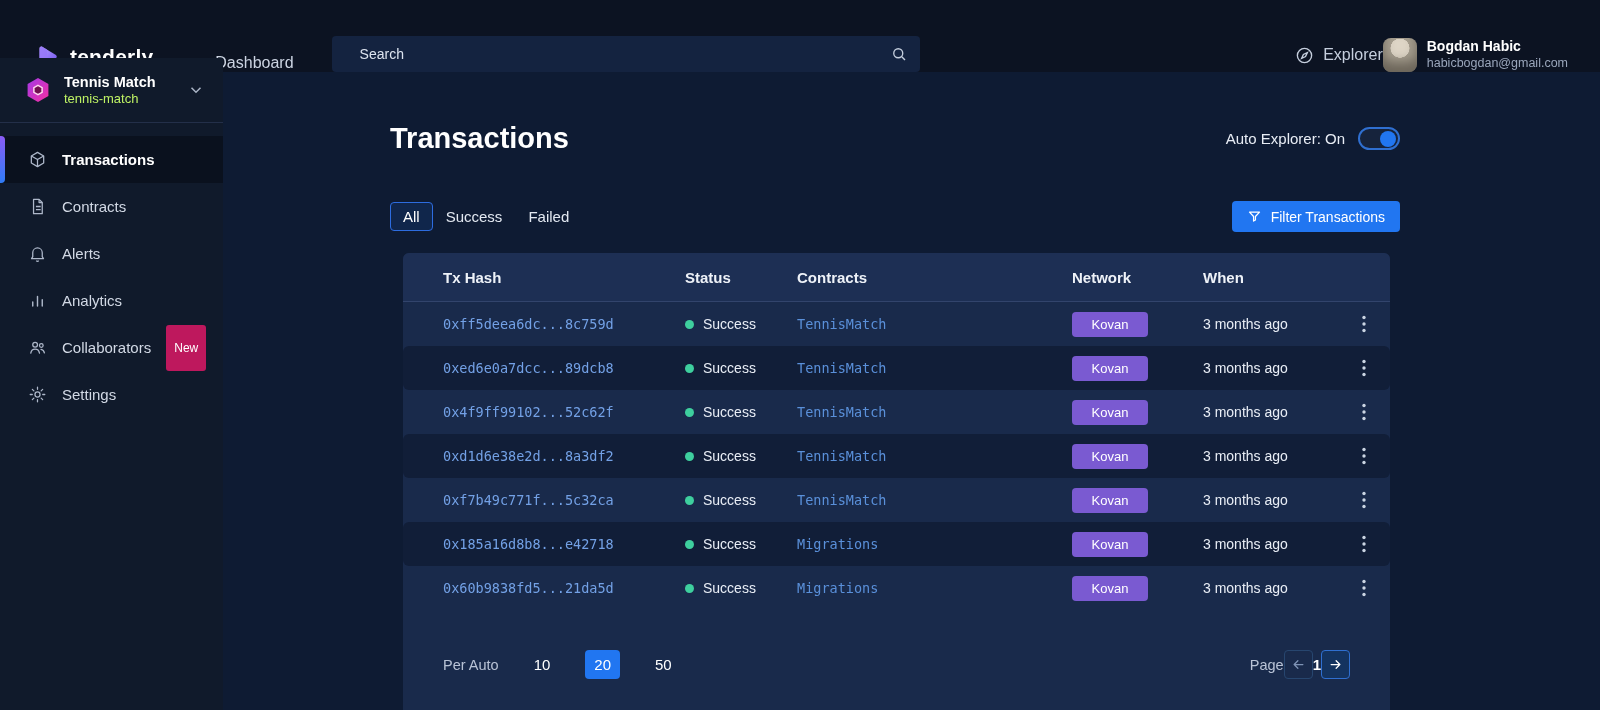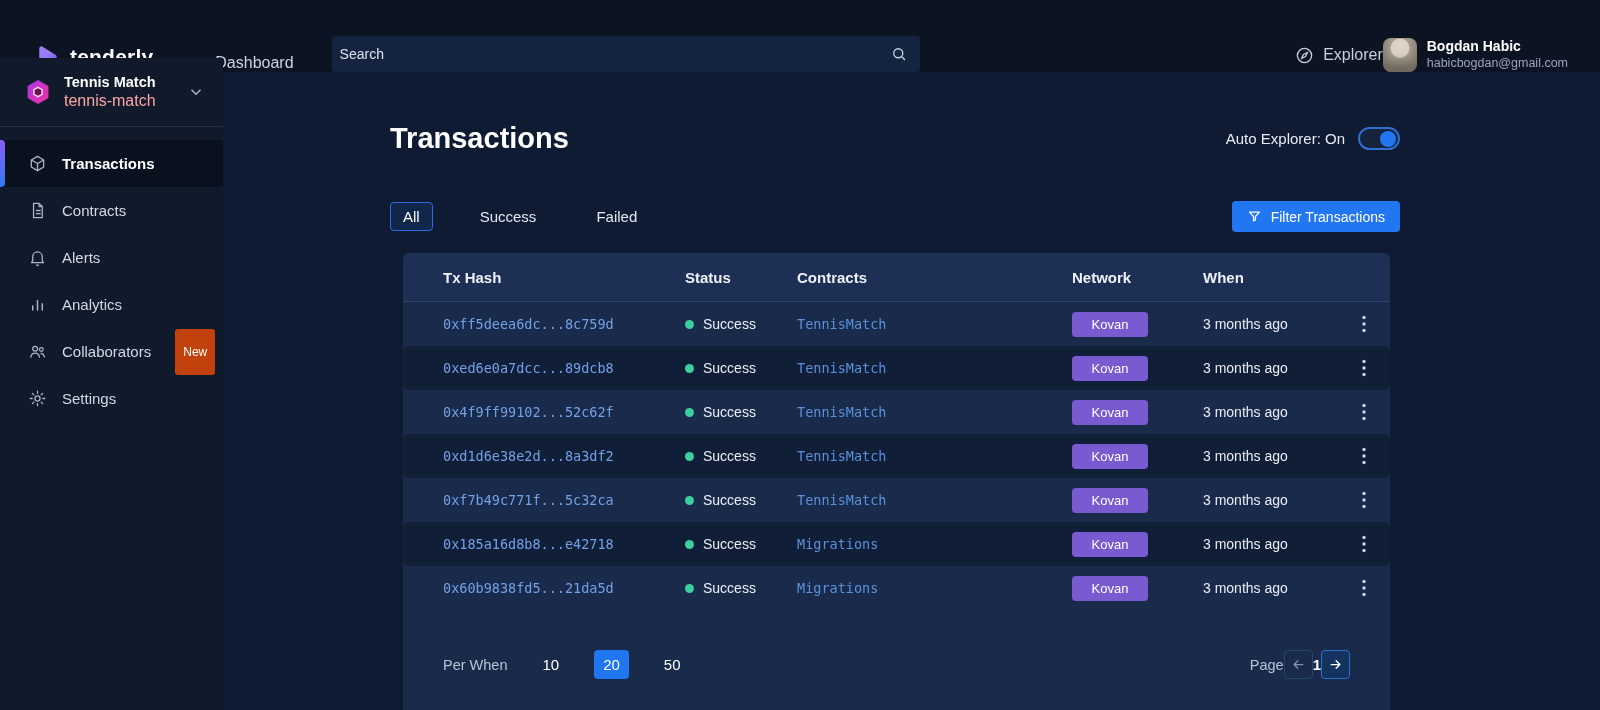--- a/index.html
+++ b/index.html
@@ -6,63 +6,63 @@
   html,body { width:1600px; height:710px; overflow:hidden; }
   body { font-family:"Liberation Sans", sans-serif; background:#0e1b33; color:#e8edf5; }
 
   
   .topbar { height:72px; background:#0c1322; display:flex; align-items:flex-end; padding:0 32px; }
   .logo { display:flex; align-items:center; gap:8px; }
   .logo-text { font-size:21px; font-weight:700; color:#fff; letter-spacing:.2px; }
   .nav-link { margin-left:62px; font-size:16px; color:#ccd4e2; cursor:pointer; }
   .searchbox { margin-left:38px; position:relative; width:588px; height:36px; }
   .searchbox input { width:100%; height:100%; background:#142340; border:none; border-radius:4px;
-    padding:0 42px 0 8px; color:#e8edf5; font-size:14px; font-family:"Liberation Sans",sans-serif; outline:none; }
+    padding:0 42px 0 28px; color:#e8edf5; font-size:14px; font-family:"Liberation Sans",sans-serif; outline:none; }
   .searchbox input::placeholder { color:#dde4ef; opacity:1; }
   .search-ic { position:absolute; right:12px; top:9px; color:#c4cedd; }
   .topbar-right { margin-left:auto; display:flex; align-items:center; }
   .explorer { display:flex; align-items:center; gap:9px; color:#c6cfde; font-size:16px; cursor:pointer; }
   .userbox { display:flex; align-items:center; gap:10px; cursor:pointer; }
   .avatar { width:34px; height:34px; border-radius:8px;
     background: radial-gradient(circle at 50% 30%, #ded5c6 0 32%, #a79f90 33% 100%);
     box-shadow: inset 0 -10px 12px rgba(60,55,45,.55); }
   .user-name { font-size:14px; font-weight:700; color:#fff; line-height:1.25; }
   .user-email { font-size:12.5px; color:#9aa6bb; line-height:1.25; }
 
   
   .sidebar { position:absolute; left:0; top:58px; bottom:0; width:223px; background:#101a2b; }
   .project { display:flex; align-items:center; gap:12px; padding:15px 18px 15px 24px;
     border-bottom:1px solid #232f49; cursor:pointer; }
   .project-meta { line-height:1.25; }
   .project-name { font-size:14.5px; font-weight:700; color:#fff; }
-  .project-slug { font-size:16px; color:#fca5a5; }
+  .project-slug { font-size:13px; color:#bef264; }
   .project .chev { margin-left:auto; color:#aab4c6; }
   .side-items { padding-top:13px; }
   .side-item { position:relative; height:47px; display:flex; align-items:center; gap:15px;
     padding-left:28px; font-size:15px; color:#d2d9e5; cursor:pointer; }
   .side-item .ic { color:#aeb8ca; display:flex; }
   .side-item.active { background:#0a111e; color:#fff; font-weight:700; }
   .side-item.active::before { content:""; position:absolute; left:0; top:0; bottom:0; width:5px;
     border-radius:0 4px 4px 0; background:linear-gradient(180deg,#8b5cf6,#2f7cf6); }
-  .badge-new { margin-left:9px; background:#c2410c; color:#fff; font-size:12px; font-weight:400;
+  .badge-new { background:#be185d; color:#fff; font-size:12px; font-weight:400;
     padding:16px 8px; border-radius:3px; }
 
   
   .main { margin-left:223px; height:652px; }
   .page { margin-left:167px; width:1010px; }
   .title-row { margin-top:50px; display:flex; align-items:center; justify-content:space-between; }
   .page-title { font-size:29px; font-weight:700; color:#fff; }
   .autorefresh { display:flex; align-items:center; gap:13px; font-size:15px; color:#e8edf5; }
   .toggle { width:42px; height:23px; border:2px solid #2f6fd0; border-radius:13px; background:#16233c;
     position:relative; cursor:pointer; }
   .toggle .knob { position:absolute; right:2px; top:1.5px; width:16px; height:16px; border-radius:50%;
     background:#2176f1; }
 
   .tabs-row { margin-top:46px; display:flex; align-items:center; justify-content:space-between; }
-  .tabs { display:flex; align-items:center; gap:34px; }
+  .tabs { display:flex; align-items:center; gap:0; }
   .tab { padding:5px 12px; font-size:15px; color:#e2e8f1; border:1px solid transparent;
     border-radius:4px; cursor:pointer; }
   .tab.active { border-color:#2d6cdf; background:rgba(33,118,241,.13); color:#fff; }
   .filter-btn { display:flex; align-items:center; gap:9px; height:31px; padding:0 15px;
     background:#2176f1; color:#fff; font-size:14px; border:none; border-radius:4px; cursor:pointer;
     font-family:"Liberation Sans",sans-serif; }
 
   
   .card { margin:21px 10px 12px 13px; background:#192a4b; border-radius:6px; }
   .trow { display:grid; grid-template-columns:242px 112px 275px 131px 1fr 20px;
@@ -392,21 +392,21 @@
           <svg width="4" height="18" viewBox="0 0 4 18" fill="#cbd5e3">
               <circle cx="2" cy="2.5" r="1.7"></circle>
               <circle cx="2" cy="9" r="1.7"></circle>
               <circle cx="2" cy="15.5" r="1.7"></circle>
             </svg>
         </span>
       </div>
 
       <div class="card-footer">
         <div class="perpage">
-          <span class="pp-label">Per When</span>
+          <span class="pp-label">Per Auto</span>
           <span class="pp-opt">10</span>
           <span class="pp-opt active">20</span>
           <span class="pp-opt">50</span>
         </div>
         <div class="pager">
           <span class="pg-label">Page</span>
           <span class="pg-btn prev">
             <span>
               <svg width="15" height="15" viewBox="0 0 24 24" fill="none" stroke="currentColor" stroke-width="2" stroke-linecap="round" stroke-linejoin="round">
                   <path d="M19 12H5M11 6l-6 6 6 6"></path>

